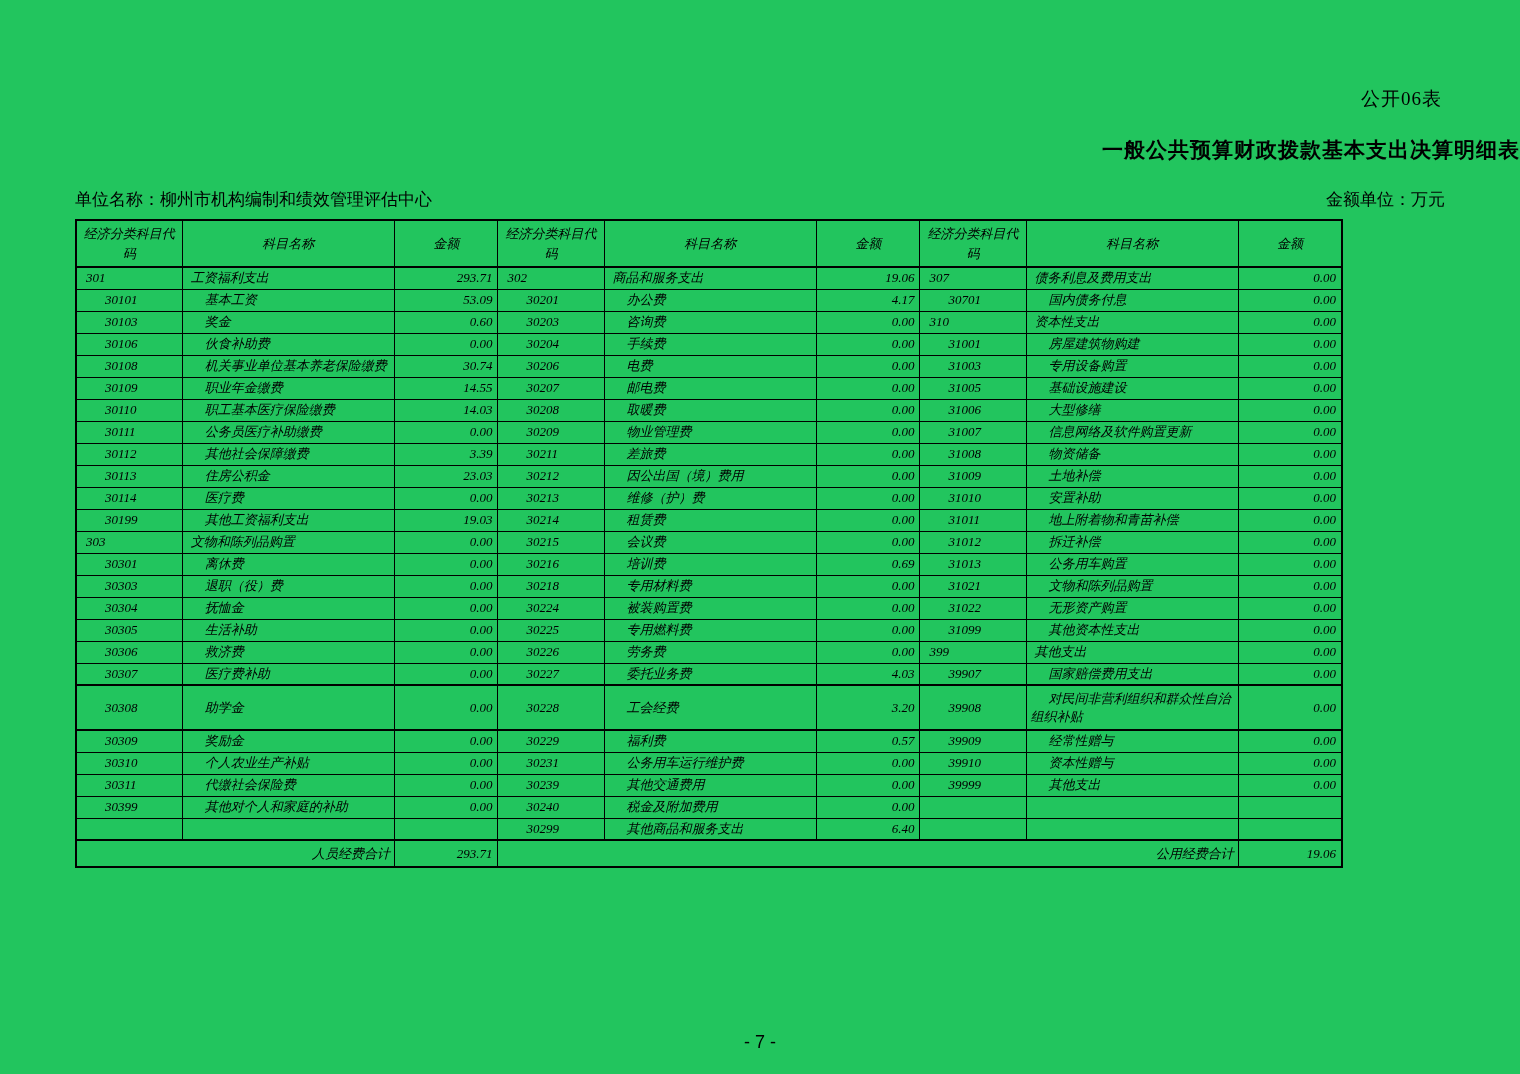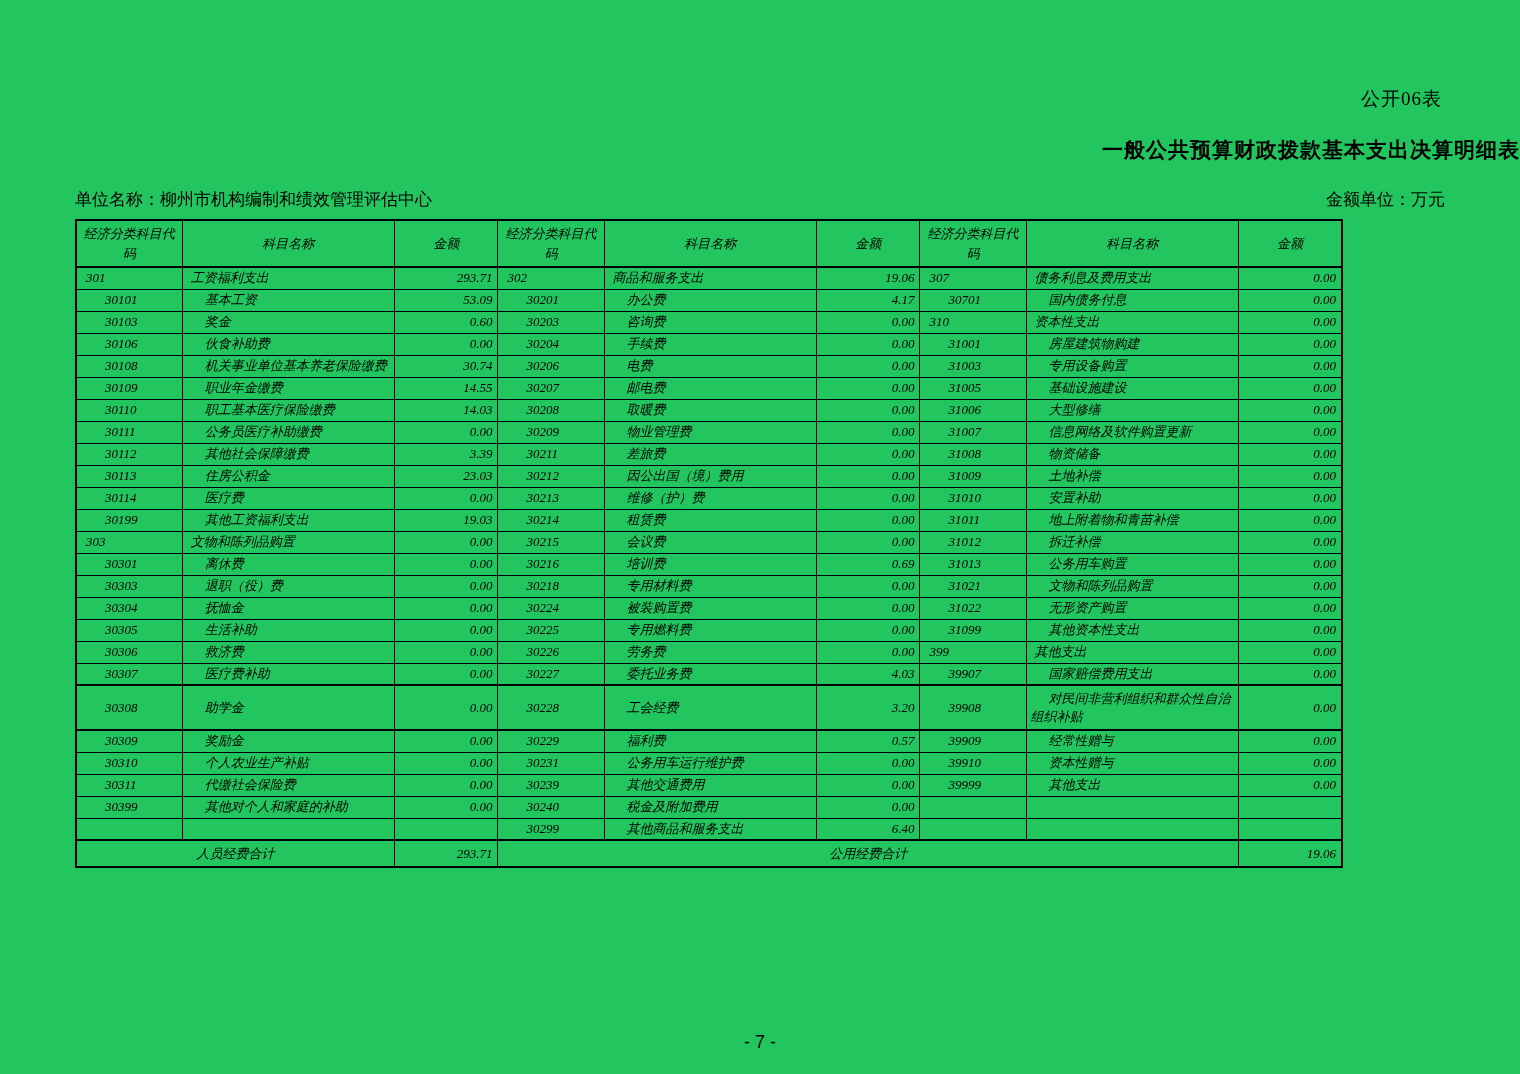--- a/index.html
+++ b/index.html
@@ -70,21 +70,21 @@
   .details td.code.ind { text-indent: 24px; }
   .details td.name  { text-align: left; text-indent: 4px; line-height: 1.35; }
   .details td.name.ind { text-indent: 18px; }
   .details td.amount { text-align: right; padding-right: 5px; }
   .details tr.tall td { height: 45px; border-top: 2px solid #000; border-bottom: 2px solid #000; }
   .details tfoot td {
     height: 27px;
     border-top: 2px solid #000;
     font-size: 13px;
   }
-  .details tfoot td.flabel { text-align: center; }
+  .details tfoot td.flabel { text-align: right; }
   .details tfoot td.amount { text-align: right; padding-right: 5px; }
   .note {
     position: absolute;
     top: 971px;
     left: 75px;
     font-size: 15px;
   }
   .page-number {
     position: absolute;
     top: 1032px;

